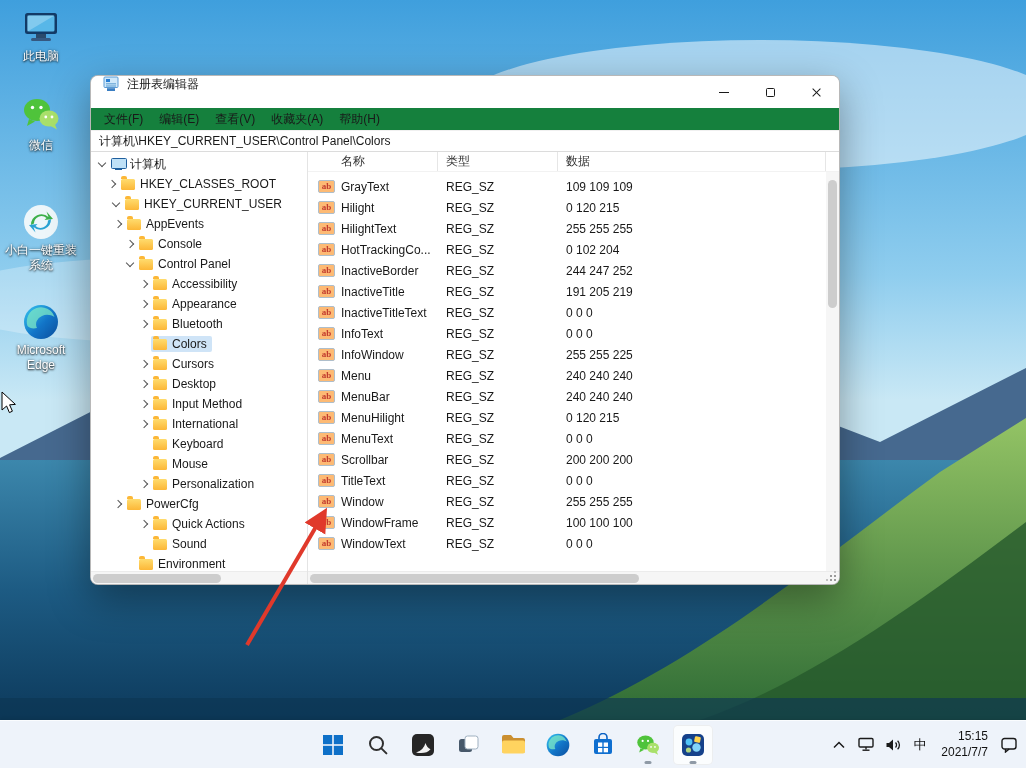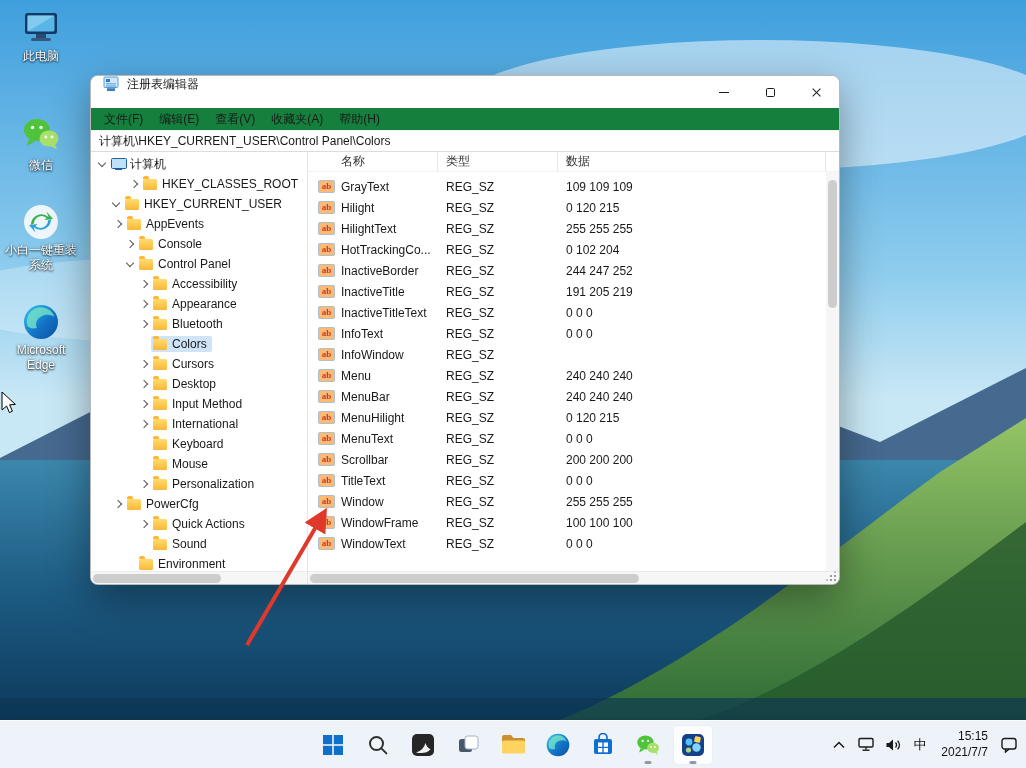--- a/index.html
+++ b/index.html
@@ -139,21 +139,21 @@
           <svg width="38" height="34" viewBox="0 0 38 34">
      <rect x="3" y="2" width="32" height="21" rx="2.5" fill="#123a66"></rect>
      <rect x="5.5" y="4.5" width="27" height="16" rx="1.5" fill="#58b7e8"></rect>
      <path d="M5.5,4.5 h27 l-27,16 z" fill="#9ed7f2" opacity="0.6"></path>
      <rect x="14" y="23" width="10" height="4" fill="#2a4a6b"></rect>
      <rect x="9" y="27" width="20" height="3" rx="1.5" fill="#355880"></rect>
           </svg>
         </span>
         <span class="desk-label">此电脑</span>
       </div>
-      <div class="desk-icon" style="top: 116px; gap: 6px;">
+      <div class="desk-icon" style="top: 96px; gap: 6px;">
         <span class="art">
           <svg width="38" height="34" viewBox="0 0 38 34">
      <ellipse cx="15" cy="13" rx="13" ry="11" fill="#4fc33b"></ellipse>
      <path d="M7,22 L5,29 L13,24.5 Z" fill="#4fc33b"></path>
      <circle cx="10.5" cy="10.5" r="1.7" fill="#fff"></circle>
             <circle cx="19" cy="10.5" r="1.7" fill="#fff"></circle>
      <ellipse cx="27" cy="21.5" rx="9.5" ry="8" fill="#a9e06b"></ellipse>
      <path d="M33,27.5 L35,32.5 L27.5,28.5 Z" fill="#a9e06b"></path>
      <circle cx="23.8" cy="20" r="1.4" fill="#fff"></circle>
             <circle cx="30" cy="20" r="1.4" fill="#fff"></circle>
@@ -230,21 +230,21 @@
     <div class="panes">
       <div class="tree-pane">
         <div class="tree-scroll" id="tree-scroll">
             <div class="tree-row" style="padding-left: 4px;">
               <span class="chev expanded"></span>
               <span class="node">
                 <span class="icon-computer"></span>
                 <span class="tree-label">计算机</span>
               </span>
             </div>
-            <div class="tree-row" style="padding-left: 36px;">
+            <div class="tree-row" style="padding-left: 14px;">
               <span class="chev collapsed"></span>
               <span class="node">
                 <span class="icon-folder"></span>
                 <span class="tree-label">HKEY_CLASSES_ROOT</span>
               </span>
             </div>
             <div class="tree-row" style="padding-left: 18px;">
               <span class="chev expanded"></span>
               <span class="node">
                 <span class="icon-folder"></span>
@@ -452,20 +452,21 @@
               </div>
               <div class="cell">REG_SZ</div>
               <div class="cell">0 0 0</div>
             </div>
             <div class="list-row">
               <div class="cell-name">
                 <span class="ab-icon">ab</span>
                 <span>InfoWindow</span>
               </div>
               <div class="cell">REG_SZ</div>
+              <div class="cell">255 255 225</div>
             </div>
             <div class="list-row">
               <div class="cell-name">
                 <span class="ab-icon">ab</span>
                 <span>Menu</span>
               </div>
               <div class="cell">REG_SZ</div>
               <div class="cell">240 240 240</div>
             </div>
             <div class="list-row">

